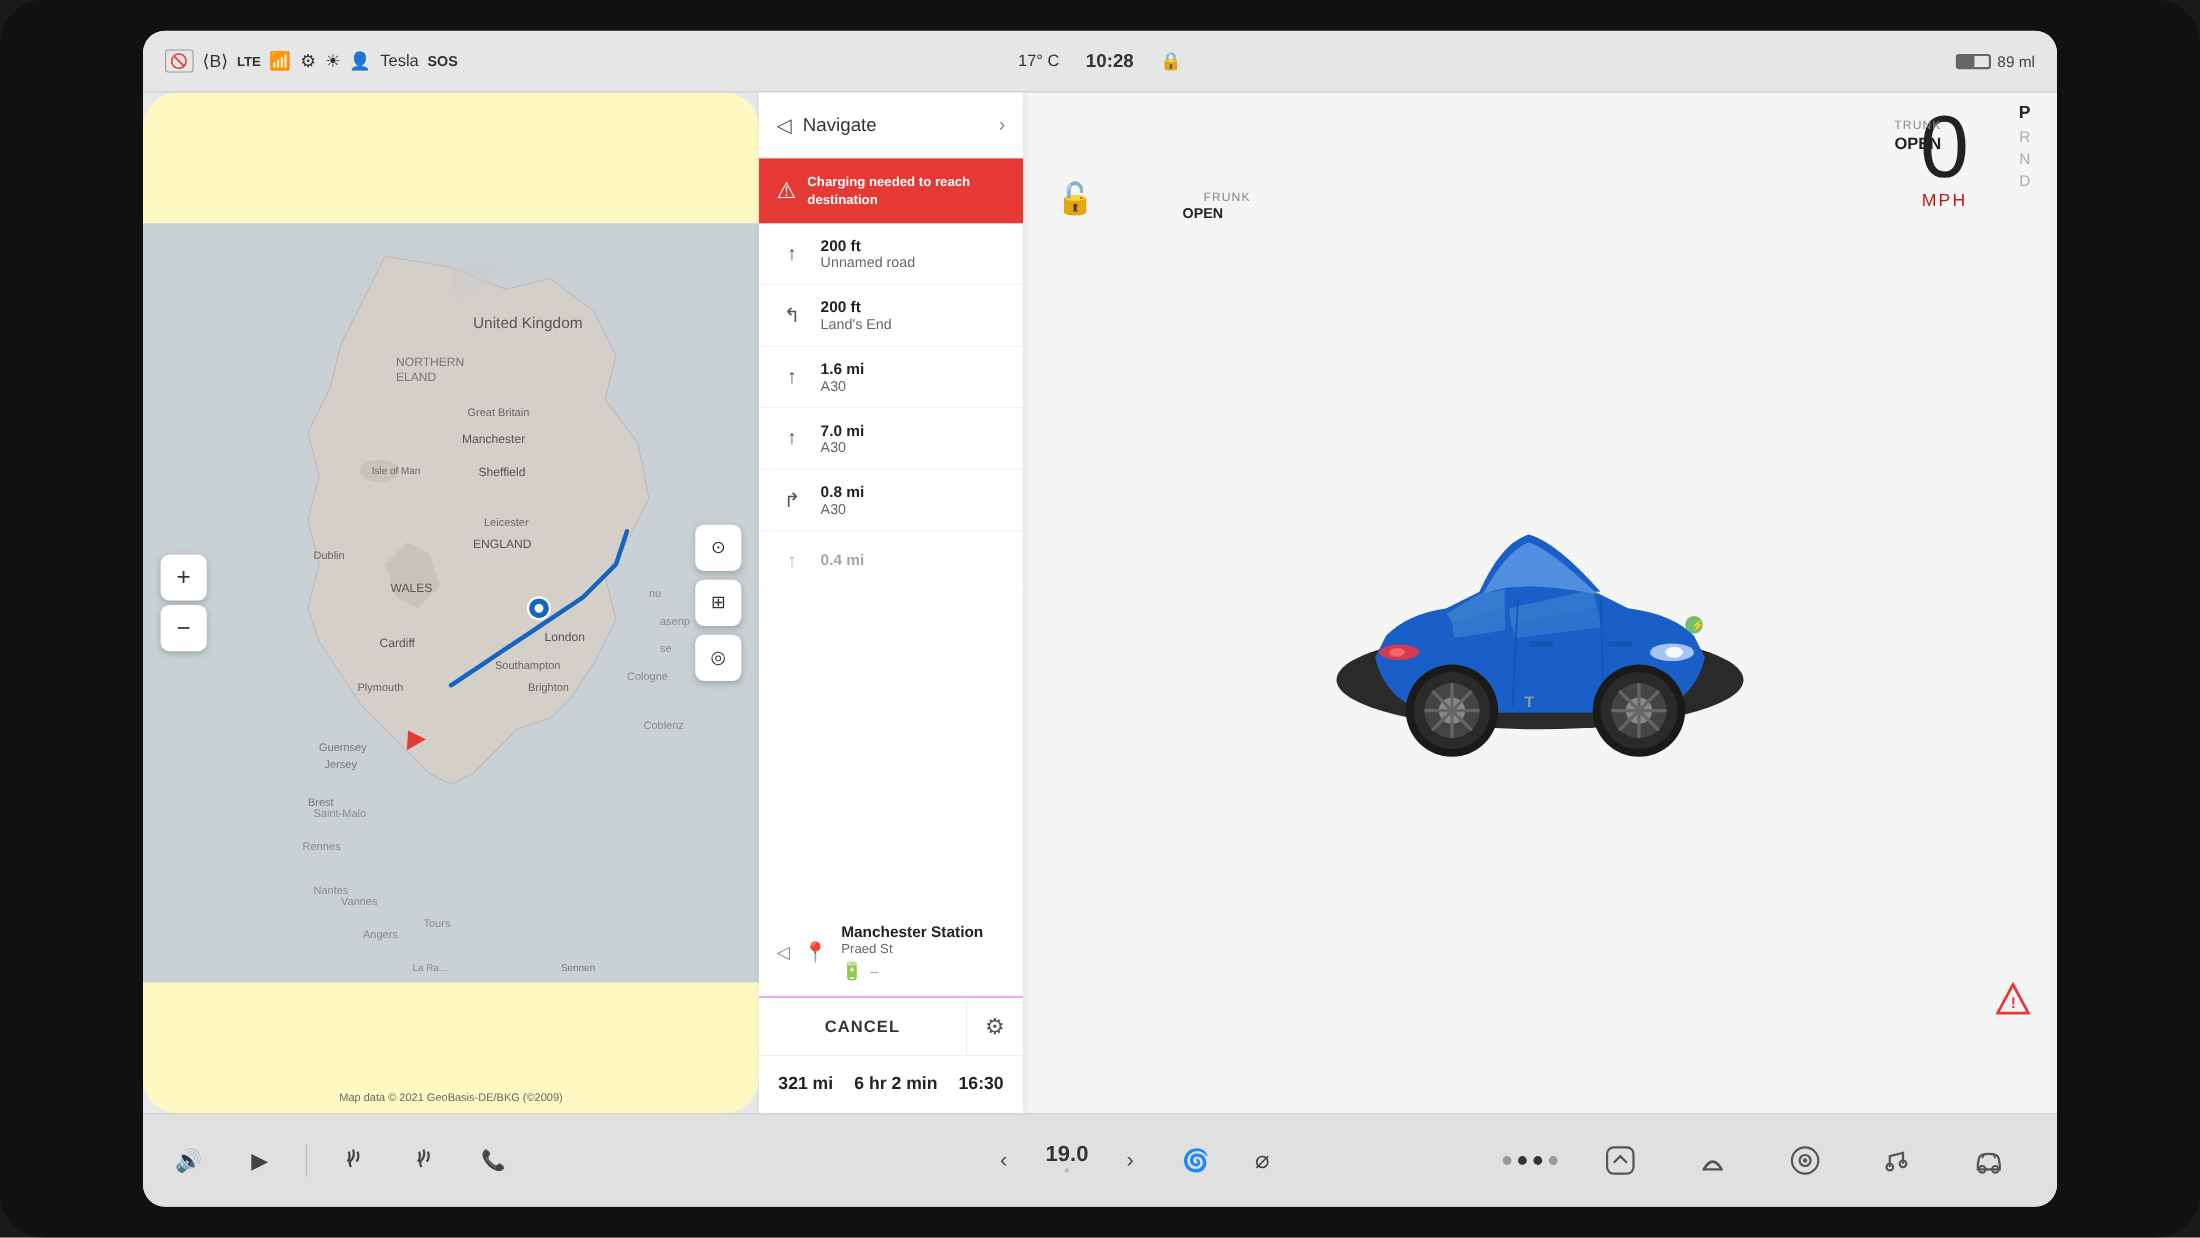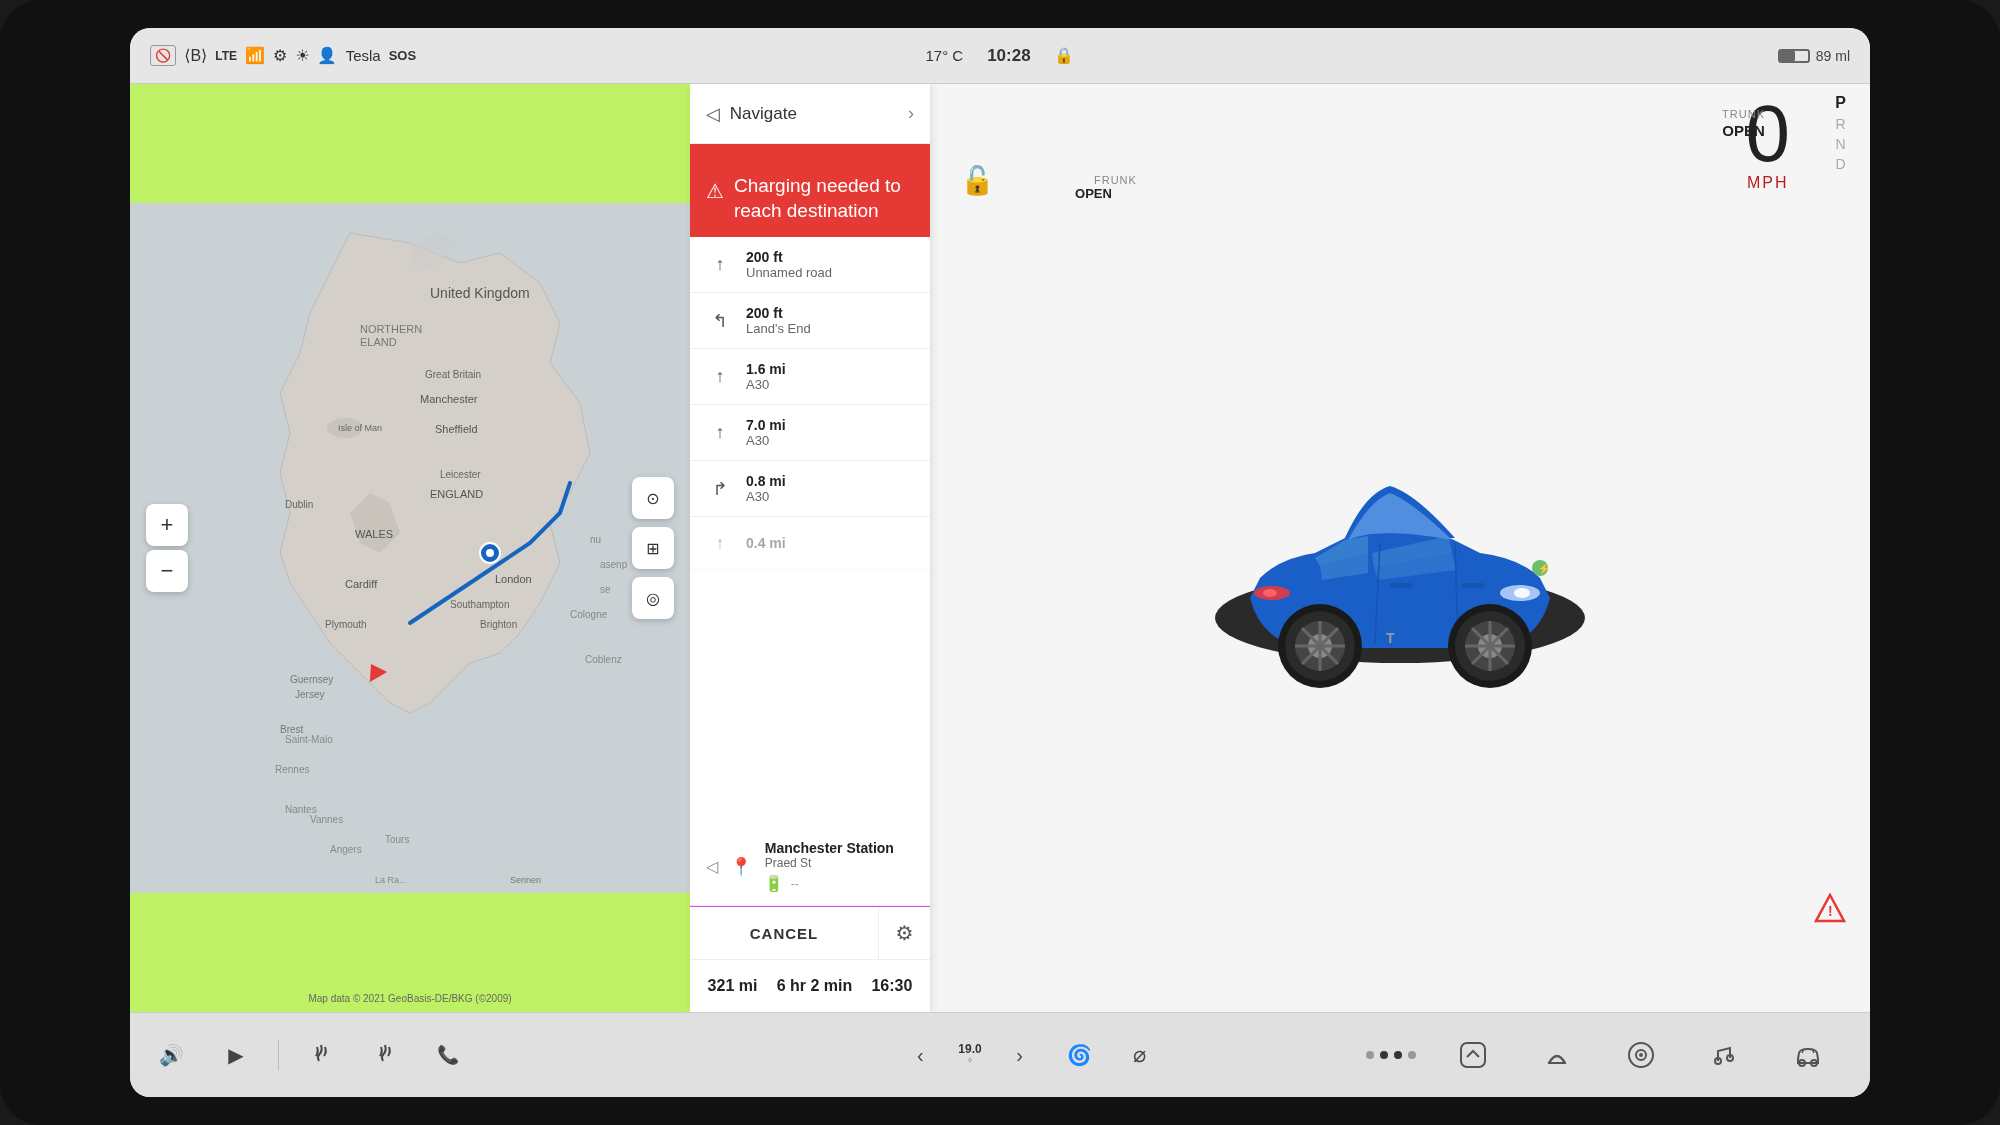--- a/index.html
+++ b/index.html
@@ -102,22 +102,23 @@
     .map-section {
       width: 560px;
       position: relative;
       overflow: hidden;
       flex-shrink: 0;
     }
 
     .map-bg {
       width: 100%;
       height: 100%;
-      background: #bef264;
+      background: #fef9c3;
       position: relative;
+      border-radius: 32px;
     }
 
     
     .map-svg {
       width: 100%;
       height: 100%;
     }
 
     
     .map-controls {
@@ -216,24 +217,23 @@
     }
 
     .warning-icon {
       font-size: 20px;
       color: white;
       flex-shrink: 0;
     }
 
     .warning-text {
       color: white;
-      font-size: 19px;
-      font-weight: 400;
+      font-size: 12px;
+      font-weight: 700;
       line-height: 1.3;
-      margin-top: 16px;
     }
 
     
     .route-steps {
       flex: 1;
       overflow-y: auto;
     }
 
     .route-step {
       padding: 12px 16px;
@@ -888,21 +888,21 @@
         <div class="toolbar-btn">
           <span style="font-size:18px;">📞</span>
         </div>
       </div>
 
       <div class="toolbar-center" style="width:200px;">
         <div class="center-btn">
           <span>‹</span>
         </div>
         <div style="display:flex; flex-direction:column; align-items:center;">
-          <span style="font-size:12px; font-weight:600; color:#333;">19.0</span>
+          <span style="font-size:20px; font-weight:600; color:#333;">19.0</span>
           <span style="font-size:11px; color:#888;">°</span>
         </div>
         <div class="center-btn">
           <span>›</span>
         </div>
         <div class="center-btn">
           <span>🌀</span>
         </div>
         <div class="center-btn">
           <span style="font-size:22px;">⌀</span>

